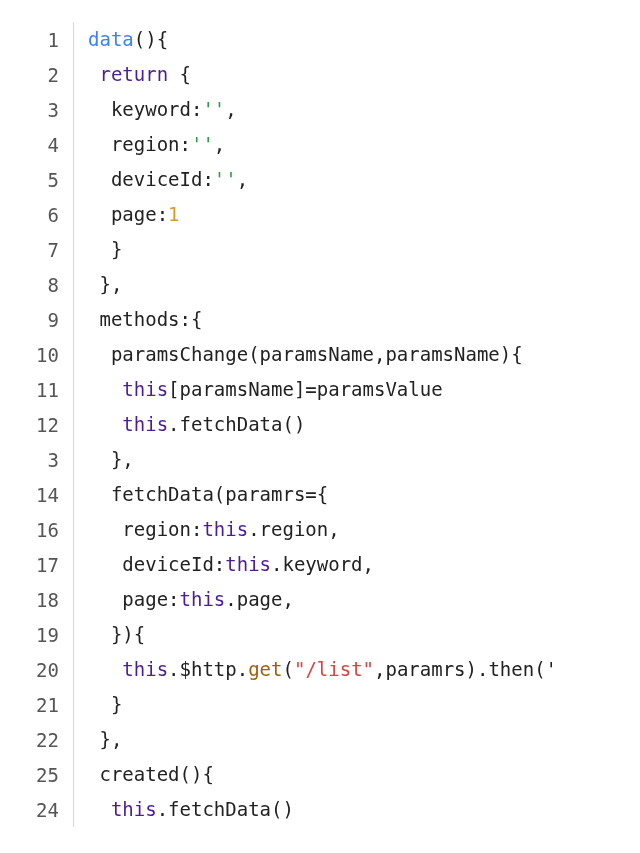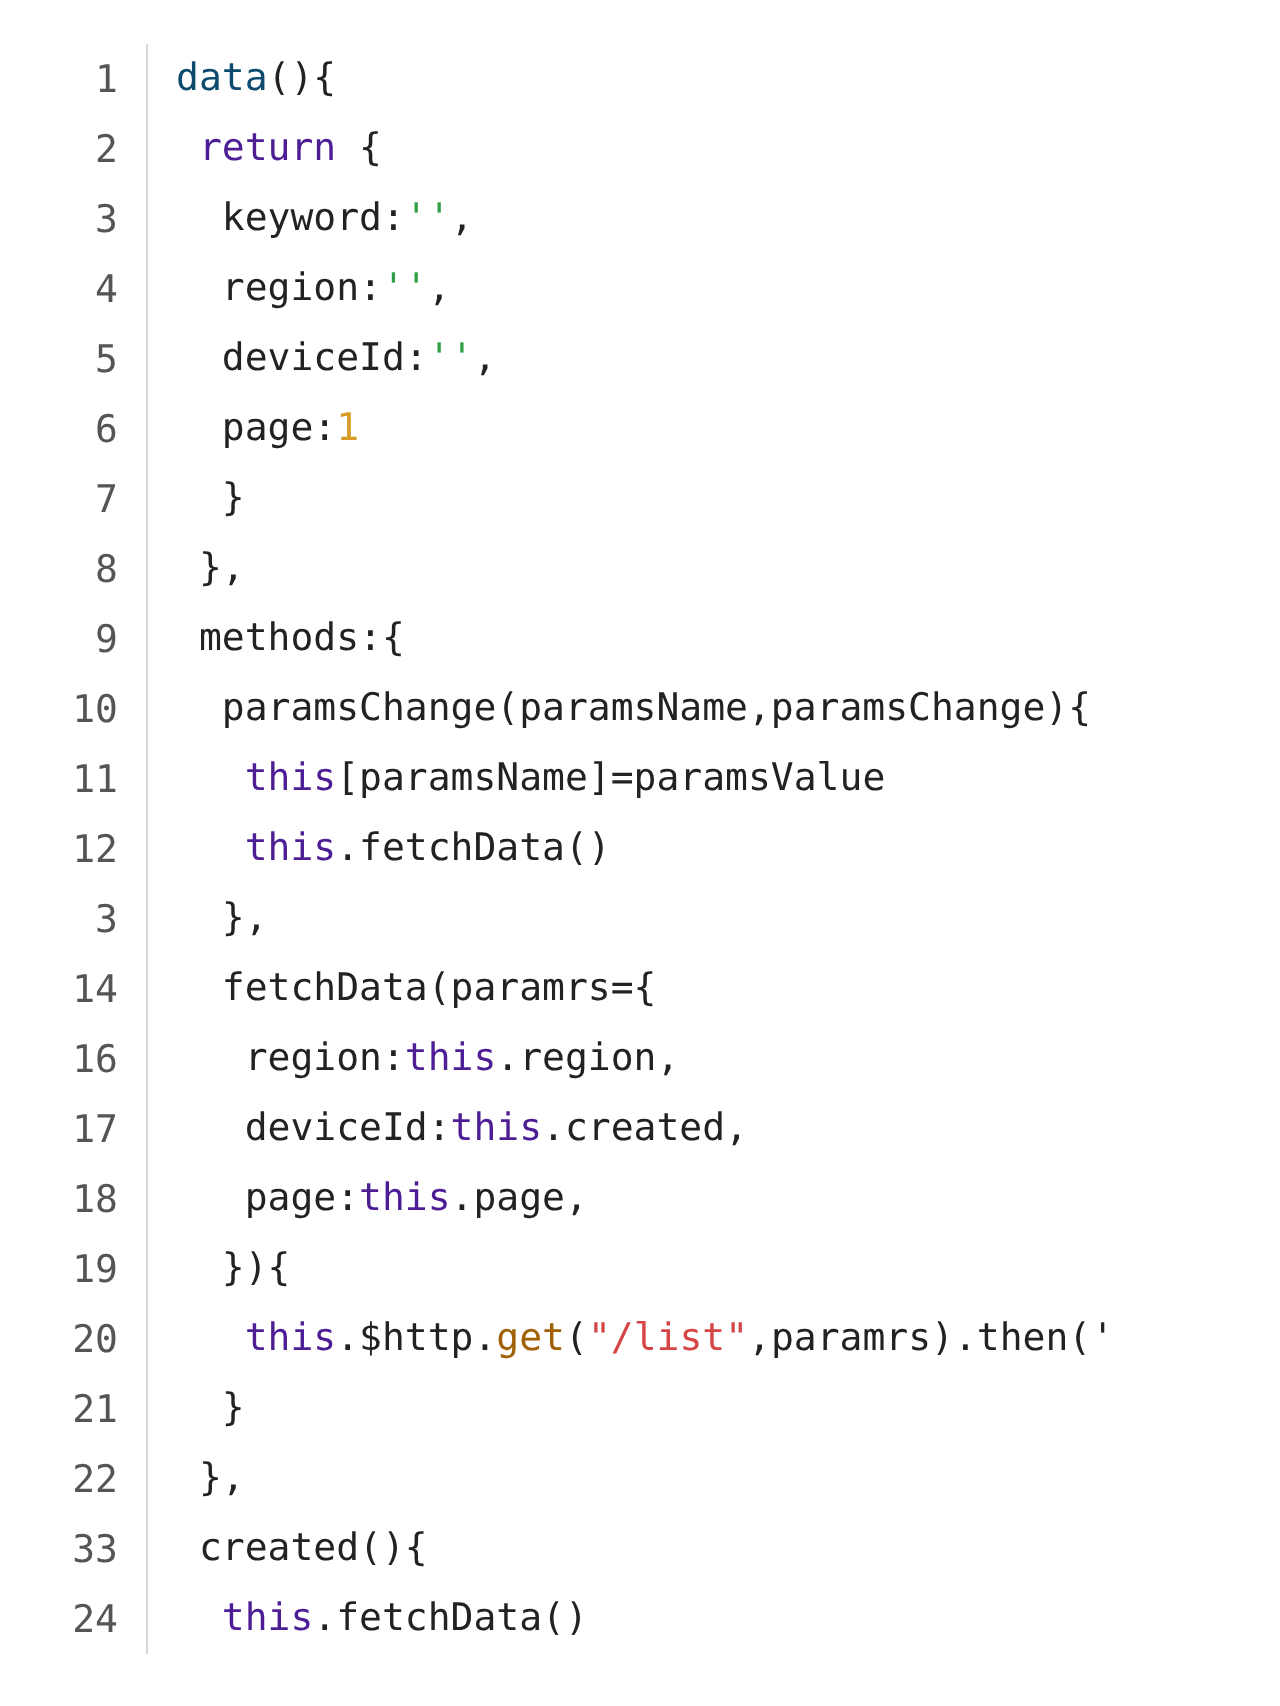--- a/index.html
+++ b/index.html
@@ -44,21 +44,21 @@
     padding-left: 14px;
     font-size: 19px;
     line-height: 33px;
     white-space: pre;
     color: #222222;
     font-family: "DejaVu Sans Mono", monospace;
     vertical-align: middle;
     overflow: hidden;
   }
   .tok-kw      { color: #4c1d95; }      
-  .tok-fn      { color: #0c4a6e; }      
+  .tok-fn      { color: #3b82f6; }      
   .tok-fn2     { color: #a16207; }      
   .tok-str     { color: #d64545; }      
   .tok-str-g   { color: #2f9e44; }      
   .tok-num     { color: #d79b27; }      
   .tok-plain   { color: #222222; }
 </style>
 </head>
 <body>
 
 <div class="code-block">
@@ -95,21 +95,21 @@
         <tr class="code-row">
           <td class="gutter">8</td>
           <td class="code-cell"><span class="tok-plain"> },</span></td>
         </tr>
         <tr class="code-row">
           <td class="gutter">9</td>
           <td class="code-cell"><span class="tok-plain"> methods:{</span></td>
         </tr>
         <tr class="code-row">
           <td class="gutter">10</td>
-          <td class="code-cell"><span class="tok-plain">  paramsChange(paramsName,paramsChange){</span></td>
+          <td class="code-cell"><span class="tok-plain">  paramsChange(paramsName,paramsName){</span></td>
         </tr>
         <tr class="code-row">
           <td class="gutter">11</td>
           <td class="code-cell"><span class="tok-plain">   </span><span class="tok-kw">this</span><span class="tok-plain">[paramsName]=paramsValue</span></td>
         </tr>
         <tr class="code-row">
           <td class="gutter">12</td>
           <td class="code-cell"><span class="tok-plain">   </span><span class="tok-kw">this</span><span class="tok-plain">.fetchData()</span></td>
         </tr>
         <tr class="code-row">
@@ -119,21 +119,21 @@
         <tr class="code-row">
           <td class="gutter">14</td>
           <td class="code-cell"><span class="tok-plain">  fetchData(paramrs={</span></td>
         </tr>
         <tr class="code-row">
           <td class="gutter">16</td>
           <td class="code-cell"><span class="tok-plain">   region:</span><span class="tok-kw">this</span><span class="tok-plain">.region,</span></td>
         </tr>
         <tr class="code-row">
           <td class="gutter">17</td>
-          <td class="code-cell"><span class="tok-plain">   deviceId:</span><span class="tok-kw">this</span><span class="tok-plain">.created,</span></td>
+          <td class="code-cell"><span class="tok-plain">   deviceId:</span><span class="tok-kw">this</span><span class="tok-plain">.keyword,</span></td>
         </tr>
         <tr class="code-row">
           <td class="gutter">18</td>
           <td class="code-cell"><span class="tok-plain">   page:</span><span class="tok-kw">this</span><span class="tok-plain">.page,</span></td>
         </tr>
         <tr class="code-row">
           <td class="gutter">19</td>
           <td class="code-cell"><span class="tok-plain">  }){</span></td>
         </tr>
         <tr class="code-row">
@@ -142,21 +142,21 @@
         </tr>
         <tr class="code-row">
           <td class="gutter">21</td>
           <td class="code-cell"><span class="tok-plain">  }</span></td>
         </tr>
         <tr class="code-row">
           <td class="gutter">22</td>
           <td class="code-cell"><span class="tok-plain"> },</span></td>
         </tr>
         <tr class="code-row">
-          <td class="gutter">33</td>
+          <td class="gutter">25</td>
           <td class="code-cell"><span class="tok-plain"> created(){</span></td>
         </tr>
         <tr class="code-row">
           <td class="gutter">24</td>
           <td class="code-cell"><span class="tok-plain">  </span><span class="tok-kw">this</span><span class="tok-plain">.fetchData()</span></td>
         </tr>
       </tbody>
   </table>
 </div>
 

